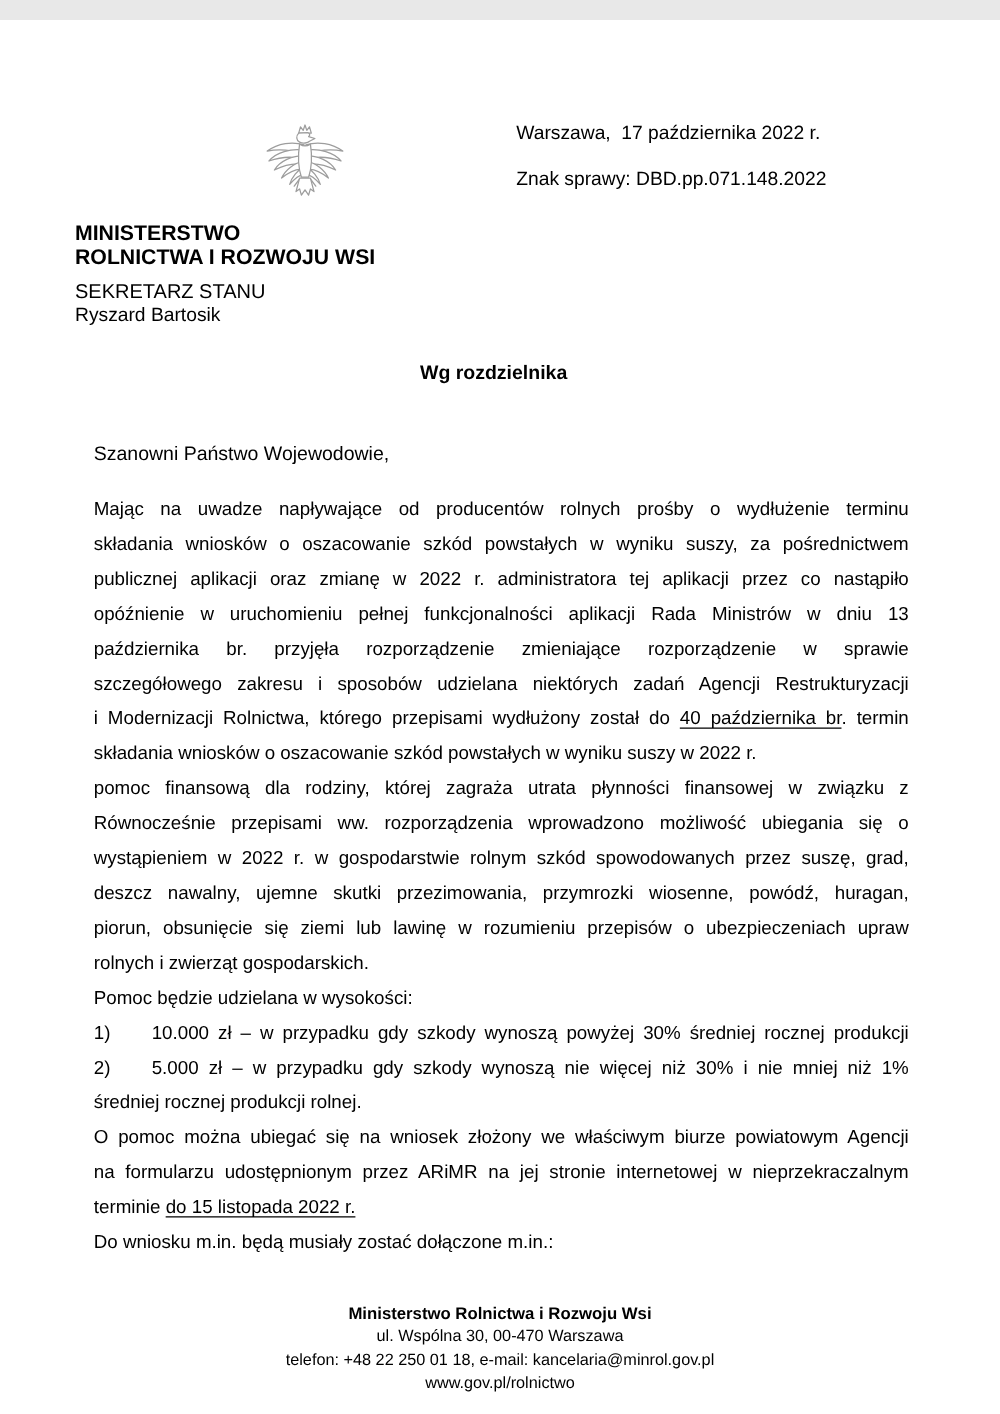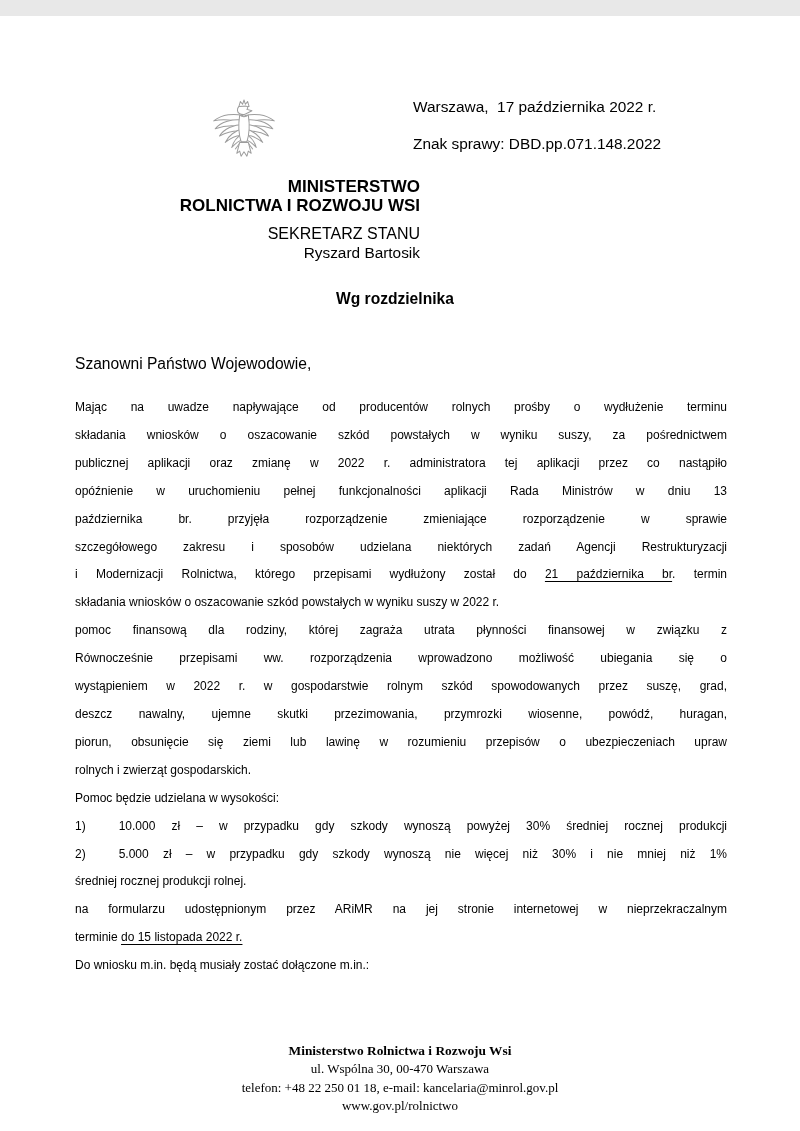--- a/index.html
+++ b/index.html
@@ -12,39 +12,39 @@
     color:#000;
     overflow:hidden;
   }
   .abs { position:absolute; }
 
   .emblem { left:208px; top:82px; width:72px; height:76px; }
 
   .date-line  { left:413px; top:82px;  font-size:15.4px; white-space:pre; }
   .case-line  { left:413px; top:119px; font-size:15.4px; white-space:pre; }
 
-  .min-line   { left:60px; width:360px; text-align:right; }
+  .min-line   { left:60px; width:360px; text-align:left; }
   .min1 { top:161px; font-weight:bold; font-size:17px; }
   .min2 { top:180px; font-weight:bold; font-size:17px; }
   .sec  { top:209px; font-size:16px; }
   .offname { top:228px; font-size:15.4px; }
 
   .wg    { left:336px; top:274px; width:300px; text-align:left; font-weight:bold; font-size:15.6px; }
   .salut { left:75px;  top:339px; font-size:15.6px; }
 
   .body-text {
     left:75px; top:378px; width:652px;
-    font-size:12px; line-height:27.9px;
+    font-size:15px; line-height:27.9px;
   }
   .line { min-height:27.9px; }
   .line.just { text-align:justify; text-align-last:justify; }
   .tab { display:inline-block; width:33px; }
   .u { text-decoration:underline; text-underline-offset:3px; text-decoration-thickness:1px;text-align:center; }
 
-  .footer { left:0; top:1026px; width:800px; text-align:center; font-size:13px; line-height:18.3px;font-family:Liberation Serif, serif; }
+  .footer { left:0; top:1026px; width:800px; text-align:center; font-size:13px; line-height:18.3px; }
   .footer .f-bold { font-weight:bold; font-size:13.4px; }
 </style>
 </head>
 <body>
 
 <div class="page">
 
   <div class="abs emblem">
     <svg viewBox="0 0 100 104" width="72" height="76" aria-hidden="true">
       <g stroke="#9d9d9d" stroke-width="1.4" fill="#ffffff" stroke-linejoin="round" stroke-linecap="round">
@@ -76,32 +76,33 @@
   <div class="abs wg">Wg rozdzielnika</div>
   <div class="abs salut">Szanowni Państwo Wojewodowie,</div>
 
   <div class="abs body-text" id="body-text">
       <div class="line just"><span>Mając na uwadze napływające od producentów rolnych prośby o wydłużenie terminu</span></div>
       <div class="line just"><span>składania wniosków o oszacowanie szkód powstałych w wyniku suszy, za pośrednictwem</span></div>
       <div class="line just"><span>publicznej aplikacji oraz zmianę w 2022 r. administratora tej aplikacji przez co nastąpiło</span></div>
       <div class="line just"><span>opóźnienie w uruchomieniu pełnej funkcjonalności aplikacji Rada Ministrów w dniu 13</span></div>
       <div class="line just"><span>października br. przyjęła rozporządzenie zmieniające rozporządzenie w sprawie</span></div>
       <div class="line just"><span>szczegółowego zakresu i sposobów udzielana niektórych zadań Agencji Restrukturyzacji</span></div>
-      <div class="line just"><span>i Modernizacji Rolnictwa, którego przepisami wydłużony został do </span><span class="u">21 października br</span><span>. termin</span></div>
+      <div class="line just"><span>i Modernizacji Rolnictwa, którego przepisami wydłużony został do </span><span class="u">40 października br</span><span>. termin</span></div>
       <div class="line"><span>składania wniosków o oszacowanie szkód powstałych w wyniku suszy w 2022 r.</span></div>
       <div class="line just"><span>pomoc finansową dla rodziny, której zagraża utrata płynności finansowej w związku z</span></div>
       <div class="line just"><span>Równocześnie przepisami ww. rozporządzenia wprowadzono możliwość ubiegania się o</span></div>
       <div class="line just"><span>wystąpieniem w 2022 r. w gospodarstwie rolnym szkód spowodowanych przez suszę, grad,</span></div>
       <div class="line just"><span>deszcz nawalny, ujemne skutki przezimowania, przymrozki wiosenne, powódź, huragan,</span></div>
       <div class="line just"><span>piorun, obsunięcie się ziemi lub lawinę w rozumieniu przepisów o ubezpieczeniach upraw</span></div>
       <div class="line"><span>rolnych i zwierząt gospodarskich.</span></div>
       <div class="line"><span>Pomoc będzie udzielana w wysokości:</span></div>
       <div class="line just"><span>1)</span><span class="tab"></span><span>10.000 zł – w przypadku gdy szkody wynoszą powyżej 30% średniej rocznej produkcji</span></div>
       <div class="line just"><span>2)</span><span class="tab"></span><span>5.000 zł – w przypadku gdy szkody wynoszą nie więcej niż 30% i nie mniej niż 1%</span></div>
       <div class="line"><span>średniej rocznej produkcji rolnej.</span></div>
+      <div class="line just"><span>O pomoc można ubiegać się na wniosek złożony we właściwym biurze powiatowym Agencji</span></div>
       <div class="line just"><span>na formularzu udostępnionym przez ARiMR na jej stronie internetowej w nieprzekraczalnym</span></div>
       <div class="line"><span>terminie </span><span class="u">do 15 listopada 2022 r.</span></div>
       <div class="line"><span>Do wniosku m.in. będą musiały zostać dołączone m.in.:</span></div>
     </div>
 
   <div class="abs footer">
     <div class="f-bold">Ministerstwo Rolnictwa i Rozwoju Wsi</div>
     <div>ul. Wspólna 30, 00-470 Warszawa</div>
     <div>telefon: +48 22 250 01 18, e-mail: kancelaria@minrol.gov.pl</div>
     <div>www.gov.pl/rolnictwo</div>

